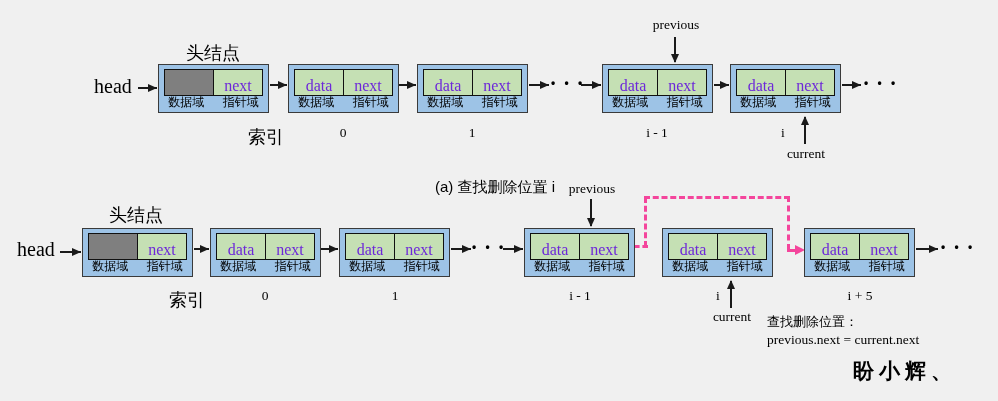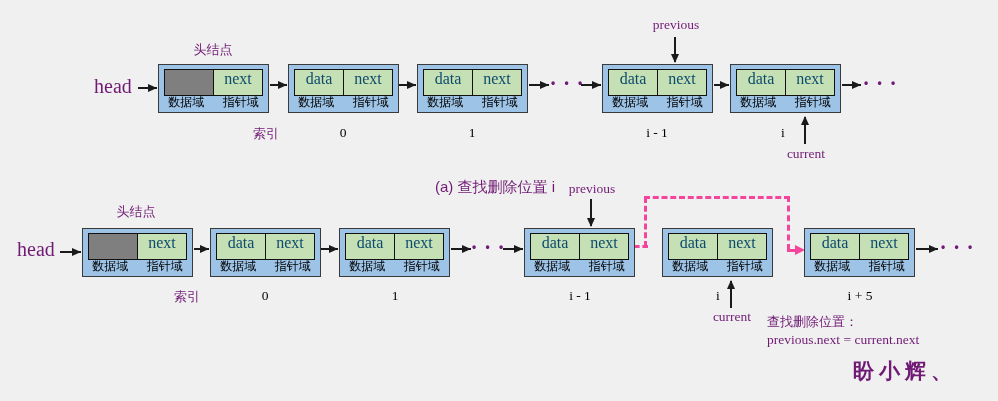--- a/index.html
+++ b/index.html
@@ -4,22 +4,22 @@
 <style>
   html,body{margin:0;padding:0;}
   body{font-family:"Liberation Sans",sans-serif;background:#f0f0f0;}
   #canvas{position:relative;width:998px;height:401px;background:var(--bg,#f0f0f0);overflow:hidden;}
 
   
   .node{position:absolute;width:111px;height:49px;background:var(--node_fill,#9dc3e6);
         border:1.6px solid var(--node_border,#3a3a3a);box-sizing:border-box;}
   .cells{position:absolute;left:5px;right:5px;top:4px;height:27px;display:flex;}
   .cell{flex:1;background:var(--cell_fill,#c5e0b4);border:1.4px solid #111;box-sizing:border-box;
-        display:flex;align-items:flex-start;justify-content:center;
-        font-family:"Liberation Serif",serif;font-size:16px;color:#0c4a6e;}
+        display:flex;align-items:flex-end;justify-content:center;
+        font-family:"Liberation Serif",serif;font-size:16px;color:#6d28d9;}
   .cell.next-cell{border-left:none;}
   .cell.gray{background:var(--head_data_fill,#7f7f7f);}
   .fields{position:absolute;left:0;right:0;bottom:1px;display:flex;font-size:12px;color:#000;}
   .fields .field{flex:1;text-align:center;font-family:Liberation Mono, monospace;}
 
   
   .harrow{position:absolute;height:2px;background:#1a1a1a;}
   .harrow::after{content:'';position:absolute;right:0;top:-3px;width:0;height:0;
     border-left:9px solid #1a1a1a;border-top:4px solid transparent;border-bottom:4px solid transparent;}
   .varrow{position:absolute;width:2px;background:#1a1a1a;}
@@ -29,25 +29,25 @@
     border-bottom:9px solid #1a1a1a;border-left:4px solid transparent;border-right:4px solid transparent;}
 
   
   .pink-h{position:absolute;border-top:3px dashed var(--highlight_pink,#f4459c);}
   .pink-v{position:absolute;border-left:3px dashed var(--highlight_pink,#f4459c);}
   .pink-head{position:absolute;width:0;height:0;
     border-left:10px solid var(--highlight_pink,#f4459c);
     border-top:5px solid transparent;border-bottom:5px solid transparent;}
 
   
-  .txt{position:absolute;color:#701a75;white-space:nowrap;}
+  .txt{position:absolute;color:#000000;white-space:nowrap;}
   .serif{font-family:"Liberation Serif",serif;}
   .ctr{transform:translateX(-50%);}
   .head-txt{font-size:20px;}
-  .small-cn{font-size:13px;}
+  .small-cn{font-size:18px;}
   .ptr-lbl{font-size:13.5px;}
   .index-label{position:absolute;transform:translateX(-50%);
     font-family:"Liberation Serif",serif;font-size:13.5px;color:#000;white-space:nowrap;}
   .caption{font-size:15px;}
   .dots{font-size:12px;font-weight:bold;letter-spacing:3px;}
   .anno{font-size:13px;}
   .code{font-family:"Liberation Serif",serif;font-size:13.5px;}
   .watermark{font-family:"Liberation Serif",serif;font-size:21px;font-weight:bold;letter-spacing:5px;}
 </style>
 </head>

